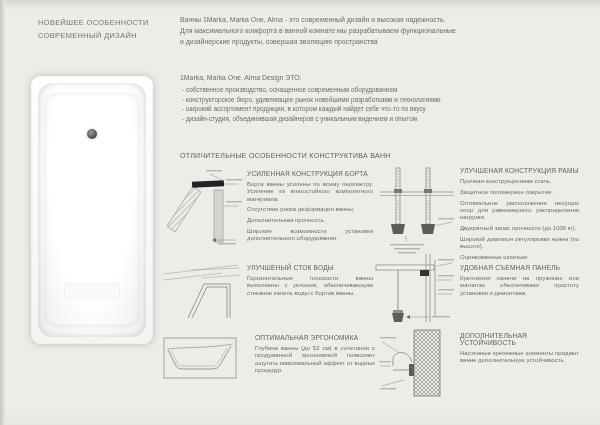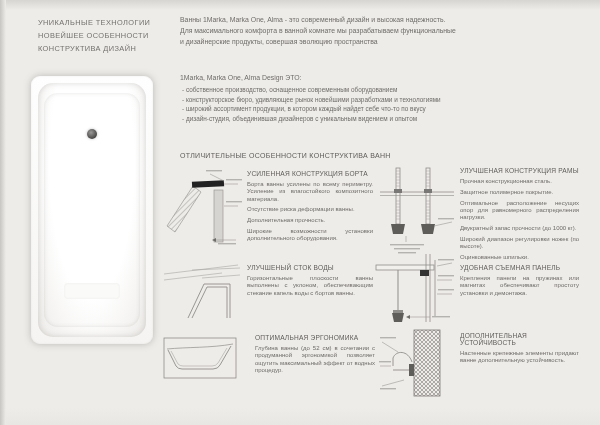--- a/index.html
+++ b/index.html
@@ -42,23 +42,22 @@
   .feat p{margin:0 0 3.5px 0;font-size:6px;line-height:7.3px;color:#6e6c69;text-align:justify;}
   .diag{position:absolute;}
   svg{display:block;}
 </style>
 </head>
 <body>
 
 <div class="page">
 
   <div class="slogan">
-    <div>УНИКАЛЬНЫЕ ТЕХНОЛОГИИ</div>
     <div>НОВЕЙШЕЕ ОСОБЕННОСТИ</div>
-    <div>КОНСТРУКТИВА ДИЗАЙН</div>
+    <div>СОВРЕМЕННЫЙ ДИЗАЙН</div>
   </div>
 
   <div class="intro">
     <div>Ванны 1Marka, Marka One, Alma - это современный дизайн и высокая надежность.</div>
     <div>Для максимального комфорта в ванной комнате мы разрабатываем функциональные</div>
     <div>и дизайнерские продукты, совершая эволюцию пространства</div>
   </div>
 
   <div class="tub">
     <div class="tub-rim">

